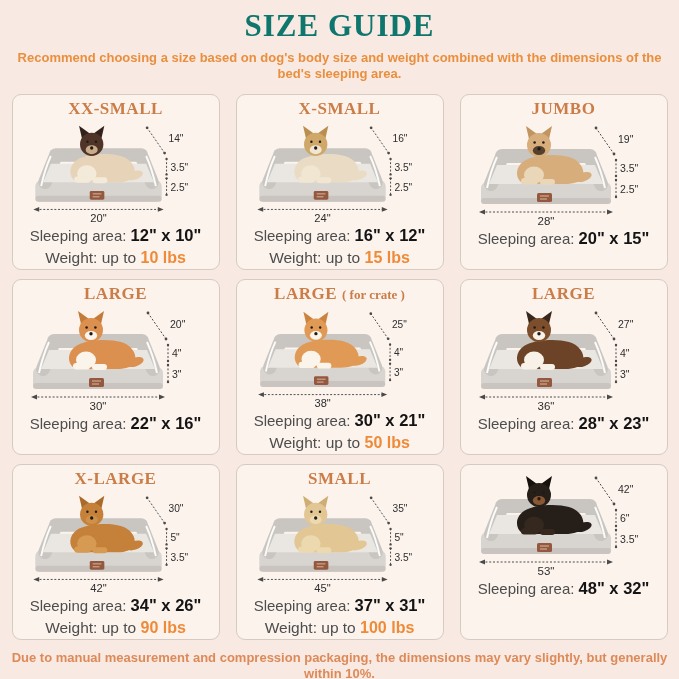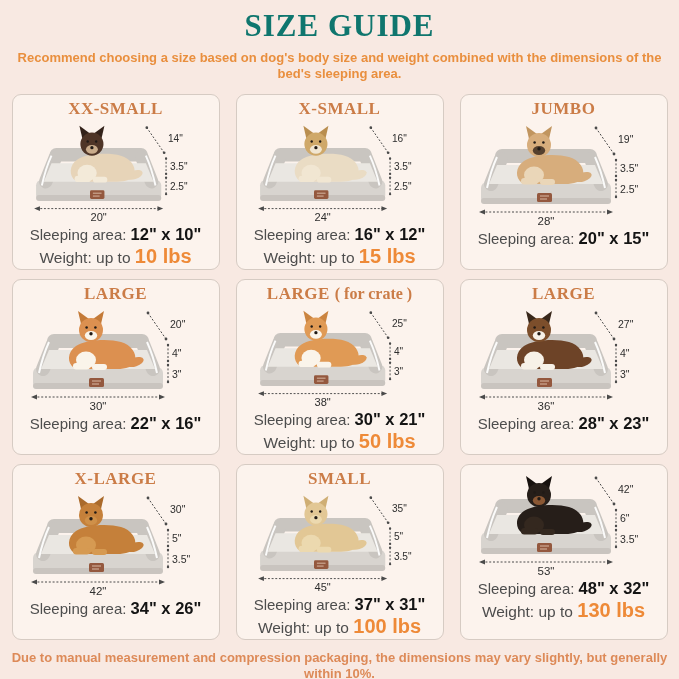--- a/index.html
+++ b/index.html
@@ -34,28 +34,28 @@
     box-sizing:border-box;
     display:flex;flex-direction:column;align-items:center;
     padding-top:4px;
   }
   .card-title{
     font-family:"Liberation Serif",serif;
     font-weight:700;font-size:17px;letter-spacing:.5px;
     color:#cb7c47;line-height:20px;white-space:nowrap;
   }
   .card-title .suffix{
-    font-size:16px;font-weight:600;letter-spacing:0;margin-left:5px;
+    font-size:13px;font-weight:600;letter-spacing:0;margin-left:5px;
   }
   .card-title .suffix:empty{display:none;}
   svg.fig{display:block;margin-top:1px;}
   .sleep{font-size:15px;color:#4d4d4d;line-height:18px;margin-top:1px;white-space:nowrap;}
   .sleep b{font-size:16.5px;color:#141414;font-weight:700;}
   .weight{font-size:15.5px;color:#4d4d4d;line-height:23px;margin-top:1px;white-space:nowrap;}
-  .weight b{font-size:20px;color:#ee8a38;font-weight:700;}
+  .weight b{font-size:16px;color:#ee8a38;font-weight:700;}
   .footer{
     text-align:center;font-size:13px;font-weight:700;
     color:#dd8a58;margin-top:10px;line-height:16px;
   }
   
   .bed-base{fill:#d8d4cf;}
   .bed-base-shade{fill:#c9c4bf;}
   .bolster{stroke:#c9c5c0;stroke-width:14;stroke-linecap:round;fill:none;}
   .cushion{fill:#eae7e2;}
   .piping{stroke:#ffffff;stroke-width:2;fill:none;opacity:.92;}
@@ -543,20 +543,25 @@
       <line class="mline" x1="16" y1="92" x2="144" y2="92"></line>
       <polygon class="marrow" points="13,92 19,89.6 19,94.4"></polygon>
       <polygon class="marrow" points="147,92 141,89.6 141,94.4"></polygon>
       <text class="wtext" x="80" y="105">42"</text>
     </svg>
 
     <div class="sleep">
       <span>Sleeping area:</span>
       <b>34" x 26"</b>
     </div>
+    <div class="weight">
+      <span>Weight:</span>
+      <span>up to</span>
+      <b>90 lbs</b>
+    </div>
   </div>
 
   <div class="card">
     <div class="card-title">
       <span>SMALL</span>
     </div>
 
     <svg class="fig" viewBox="0 0 196 108" width="196" height="108" xmlns="http://www.w3.org/2000/svg">
 
       <g>
@@ -677,21 +682,16 @@
       <line class="mline" x1="16" y1="92" x2="144" y2="92"></line>
       <polygon class="marrow" points="13,92 19,89.6 19,94.4"></polygon>
       <polygon class="marrow" points="147,92 141,89.6 141,94.4"></polygon>
       <text class="wtext" x="80" y="105">53"</text>
     </svg>
 
     <div class="sleep">
       <span>Sleeping area:</span>
       <b>48" x 32"</b>
     </div>
-    <div class="weight">
-      <span>Weight:</span>
-      <span>up to</span>
-      <b>130 lbs</b>
-    </div>
   </div>
 </div>
   <div class="footer">Due to manual measurement and compression packaging, the dimensions may vary slightly, but generally within 10%.</div>
 </div>
 
 </body></html>

